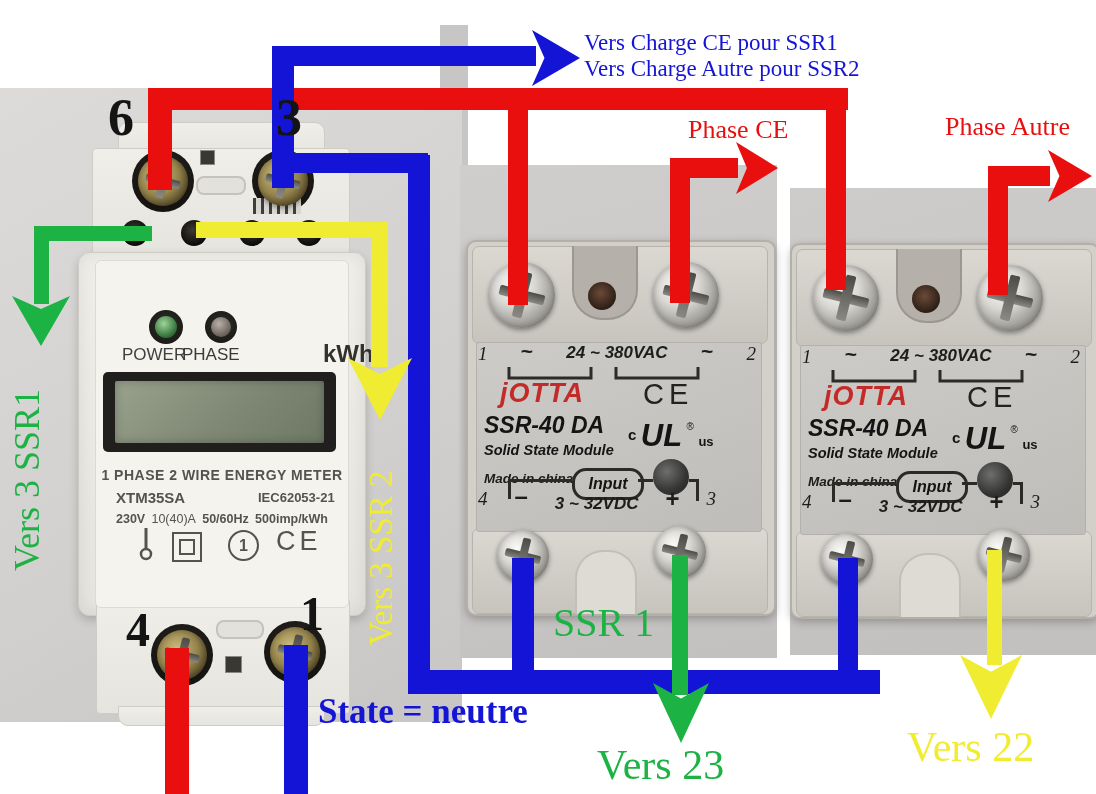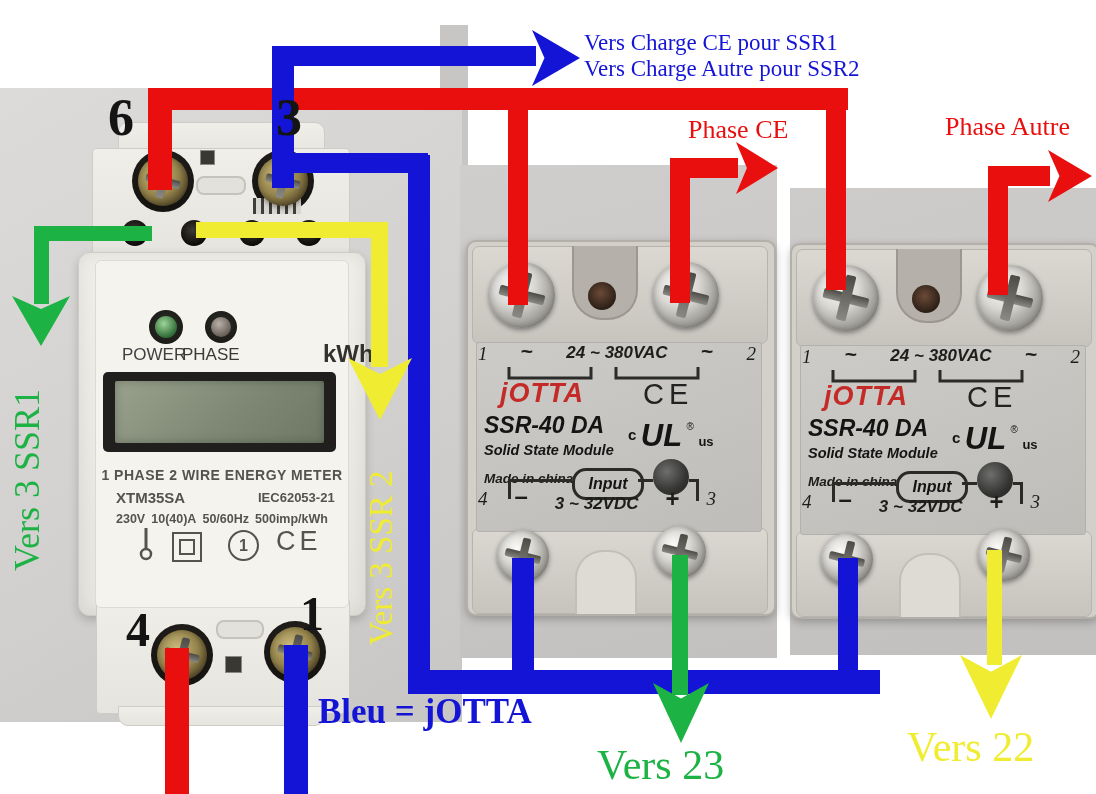--- a/index.html
+++ b/index.html
@@ -105,21 +105,21 @@
   <div class="mtext" style="left:303px;top:342px;font-size:24px;font-weight:700;color:#33312d;margin-left:20px;">kWh</div>
 
   <div class="abs" style="left:103px;top:372px;width:233px;height:80px;background:#201f1d;border-radius:5px;z-index:4;"></div>
   <div class="abs" style="left:115px;top:381px;width:209px;height:62px;z-index:5;background:linear-gradient(135deg,#99a28d,#7e8874 55%,#6e7965);border-radius:2px;box-shadow:inset 0 0 10px rgba(0,0,0,.25);"></div>
 
   <div class="mtext" style="left:100px;top:468px;width:244px;text-align:center;font-size:14px;font-weight:700;letter-spacing:.5px;">1 PHASE 2 WIRE ENERGY METER</div>
   <div class="mtext" style="left:116px;top:490px;font-size:15px;font-weight:700;">XTM35SA</div>
   <div class="mtext" style="left:258px;top:491px;font-size:13px;font-weight:700;">IEC62053-21</div>
   <div class="abs" style="left:116px;top:513px;width:212px;display:flex;justify-content:space-between;z-index:5;">
     <span class="mtext" style="position:static;font-size:12.5px;font-weight:700;">230V</span>
-    <span class="mtext" style="position:static;font-size:12.5px;font-weight:700;">10(40)A</span>
+    <span class="mtext" style="position:static;font-size:12.5px;font-weight:400;">10(40)A</span>
     <span class="mtext" style="position:static;font-size:12.5px;font-weight:700;">50/60Hz</span>
     <span class="mtext" style="position:static;font-size:12.5px;font-weight:700;">500imp/kWh</span>
   </div>
   <svg class="abs" style="left:138px;top:527px;z-index:5;" width="16" height="34" viewBox="0 0 16 34">
     <line x1="8" y1="1" x2="8" y2="21" stroke="#55534e" stroke-width="3"></line>
     <circle cx="8" cy="27" r="5" fill="none" stroke="#55534e" stroke-width="2.5"></circle>
   </svg>
   <div class="abs" style="left:172px;top:532px;width:26px;height:26px;border:2.5px solid #55534e;z-index:5;">
     <div style="position:absolute;left:5px;top:5px;width:12px;height:12px;border:2.5px solid #55534e;"></div>
   </div>
@@ -278,17 +278,18 @@
   <div class="ann serif t-blue" style="left:584px;top:31px;font-size:23px;">Vers Charge CE pour SSR1</div>
   <div class="ann serif t-blue" style="left:584px;top:57px;font-size:23px;">Vers Charge Autre pour SSR2</div>
   <div class="ann serif t-red" style="left:688px;top:117px;font-size:26px;">Phase CE</div>
   <div class="ann serif t-red" style="left:945px;top:114px;font-size:26px;">Phase Autre</div>
   <div class="ann serif t-black" style="left:108px;top:92px;font-size:52px;font-weight:700;">6</div>
   <div class="ann serif t-black" style="left:276px;top:92px;font-size:52px;font-weight:700;">3</div>
   <div class="ann serif t-black" style="left:126px;top:606px;font-size:48px;font-weight:700;">4</div>
   <div class="ann serif t-black" style="left:300px;top:590px;font-size:48px;font-weight:700;">1</div>
   <div class="ann serif t-green rot" style="left:-115px;top:459px;width:290px;height:42px;font-size:36px;">Vers 3 SSR1</div>
   <div class="ann serif t-yellow rot" style="left:256px;top:537px;width:260px;height:42px;font-size:33px;">Vers 3 SSR 2</div>
-  <div class="ann serif t-blue" style="left:318px;top:694px;font-size:35px;font-weight:700;">Bleu = jOTTA</div>
+  <div class="ann serif t-blue" style="left:318px;top:694px;font-size:35px;font-weight:700;">State = neutre</div>
+  <div class="ann serif t-green" style="left:553px;top:603px;font-size:40px;">SSR 1</div>
   <div class="ann serif t-green" style="left:597px;top:744px;font-size:42px;">Vers 23</div>
   <div class="ann serif t-yellow" style="left:907px;top:726px;font-size:42px;">Vers 22</div>
 
 </div>
 
 </body></html>

